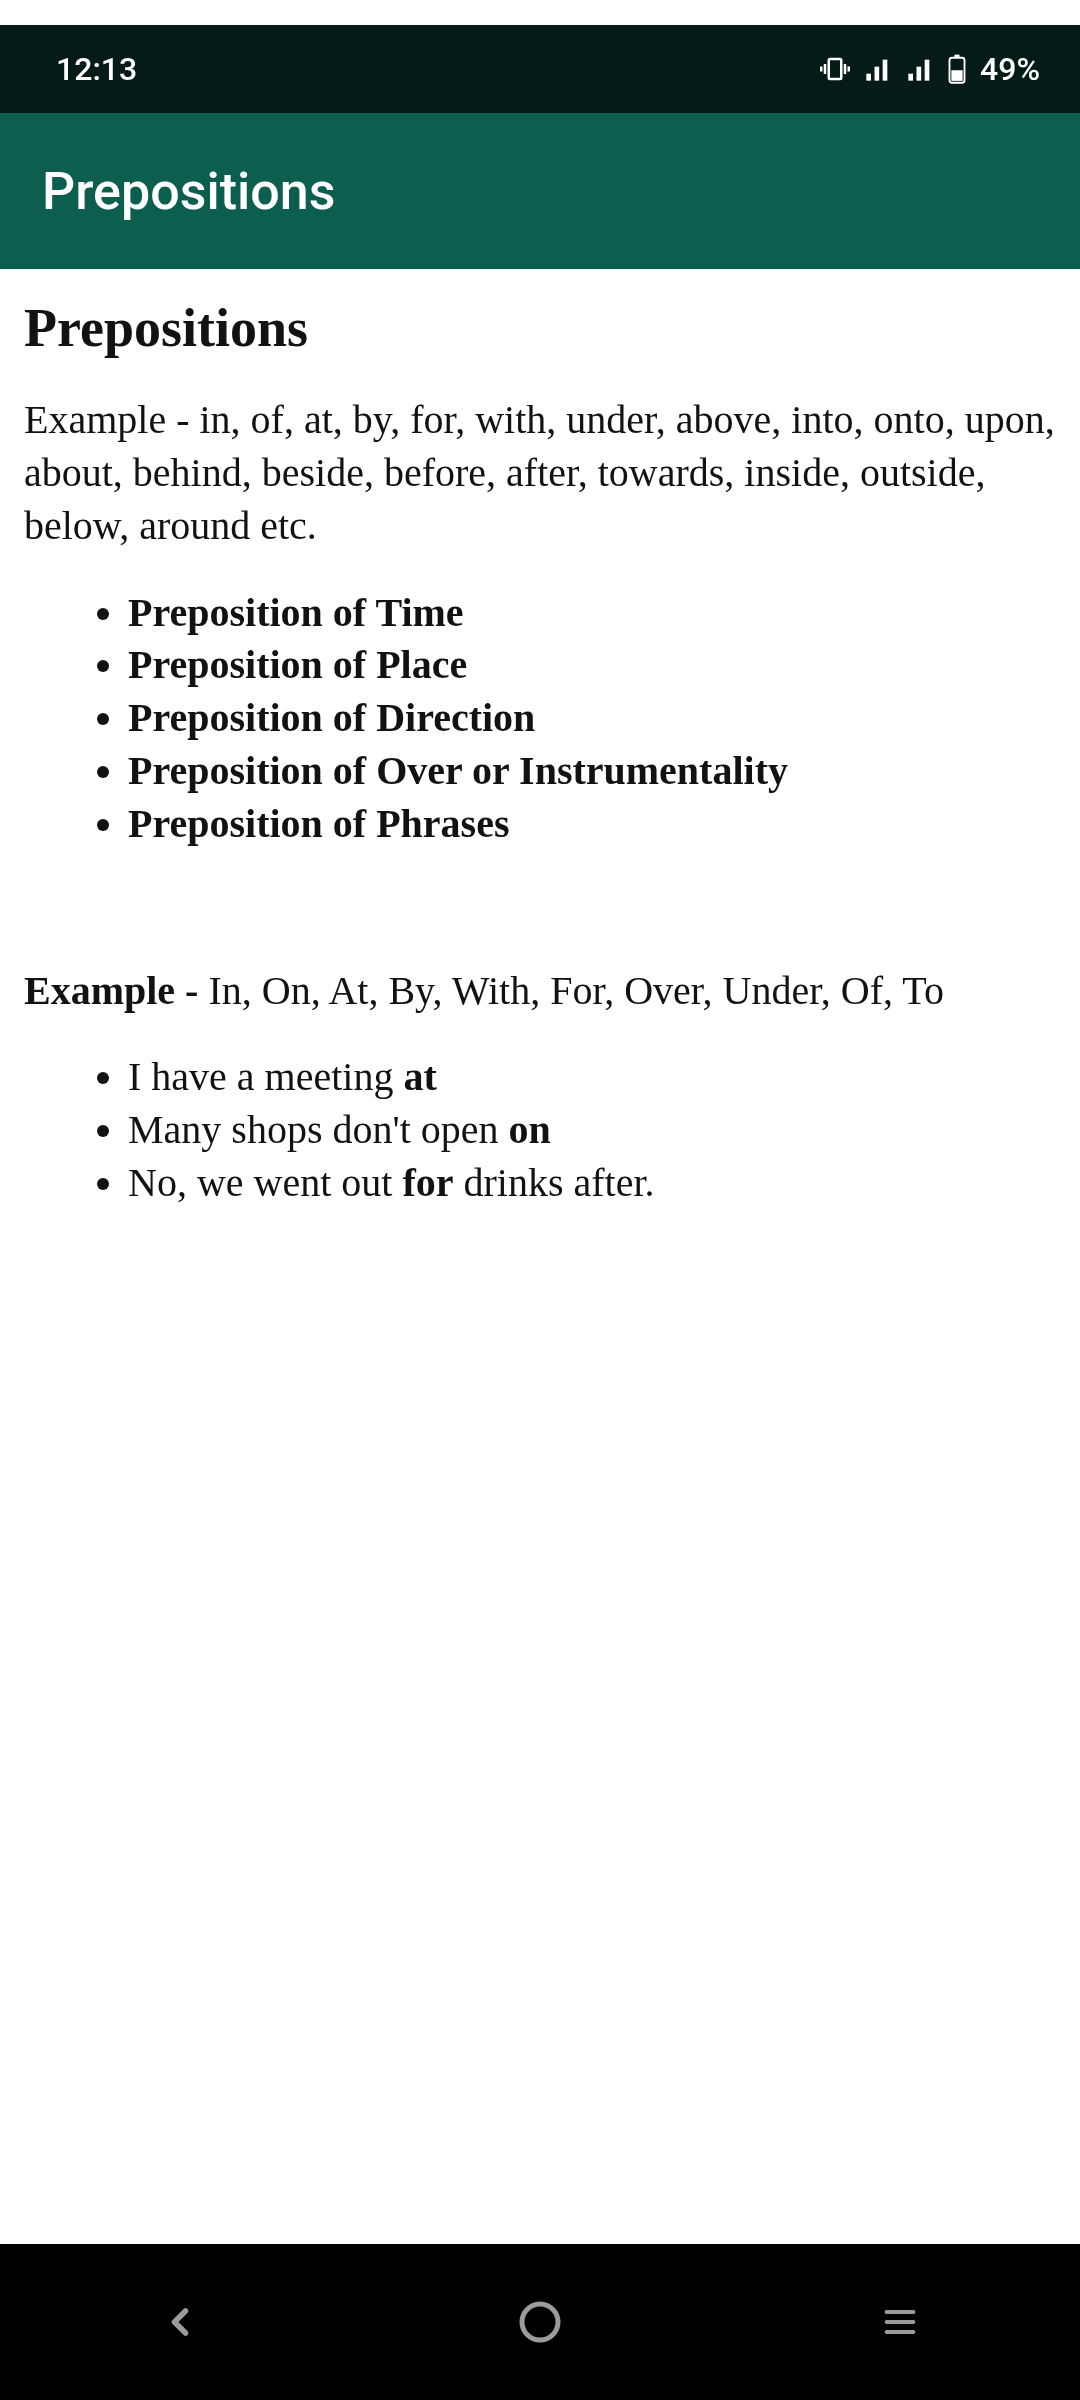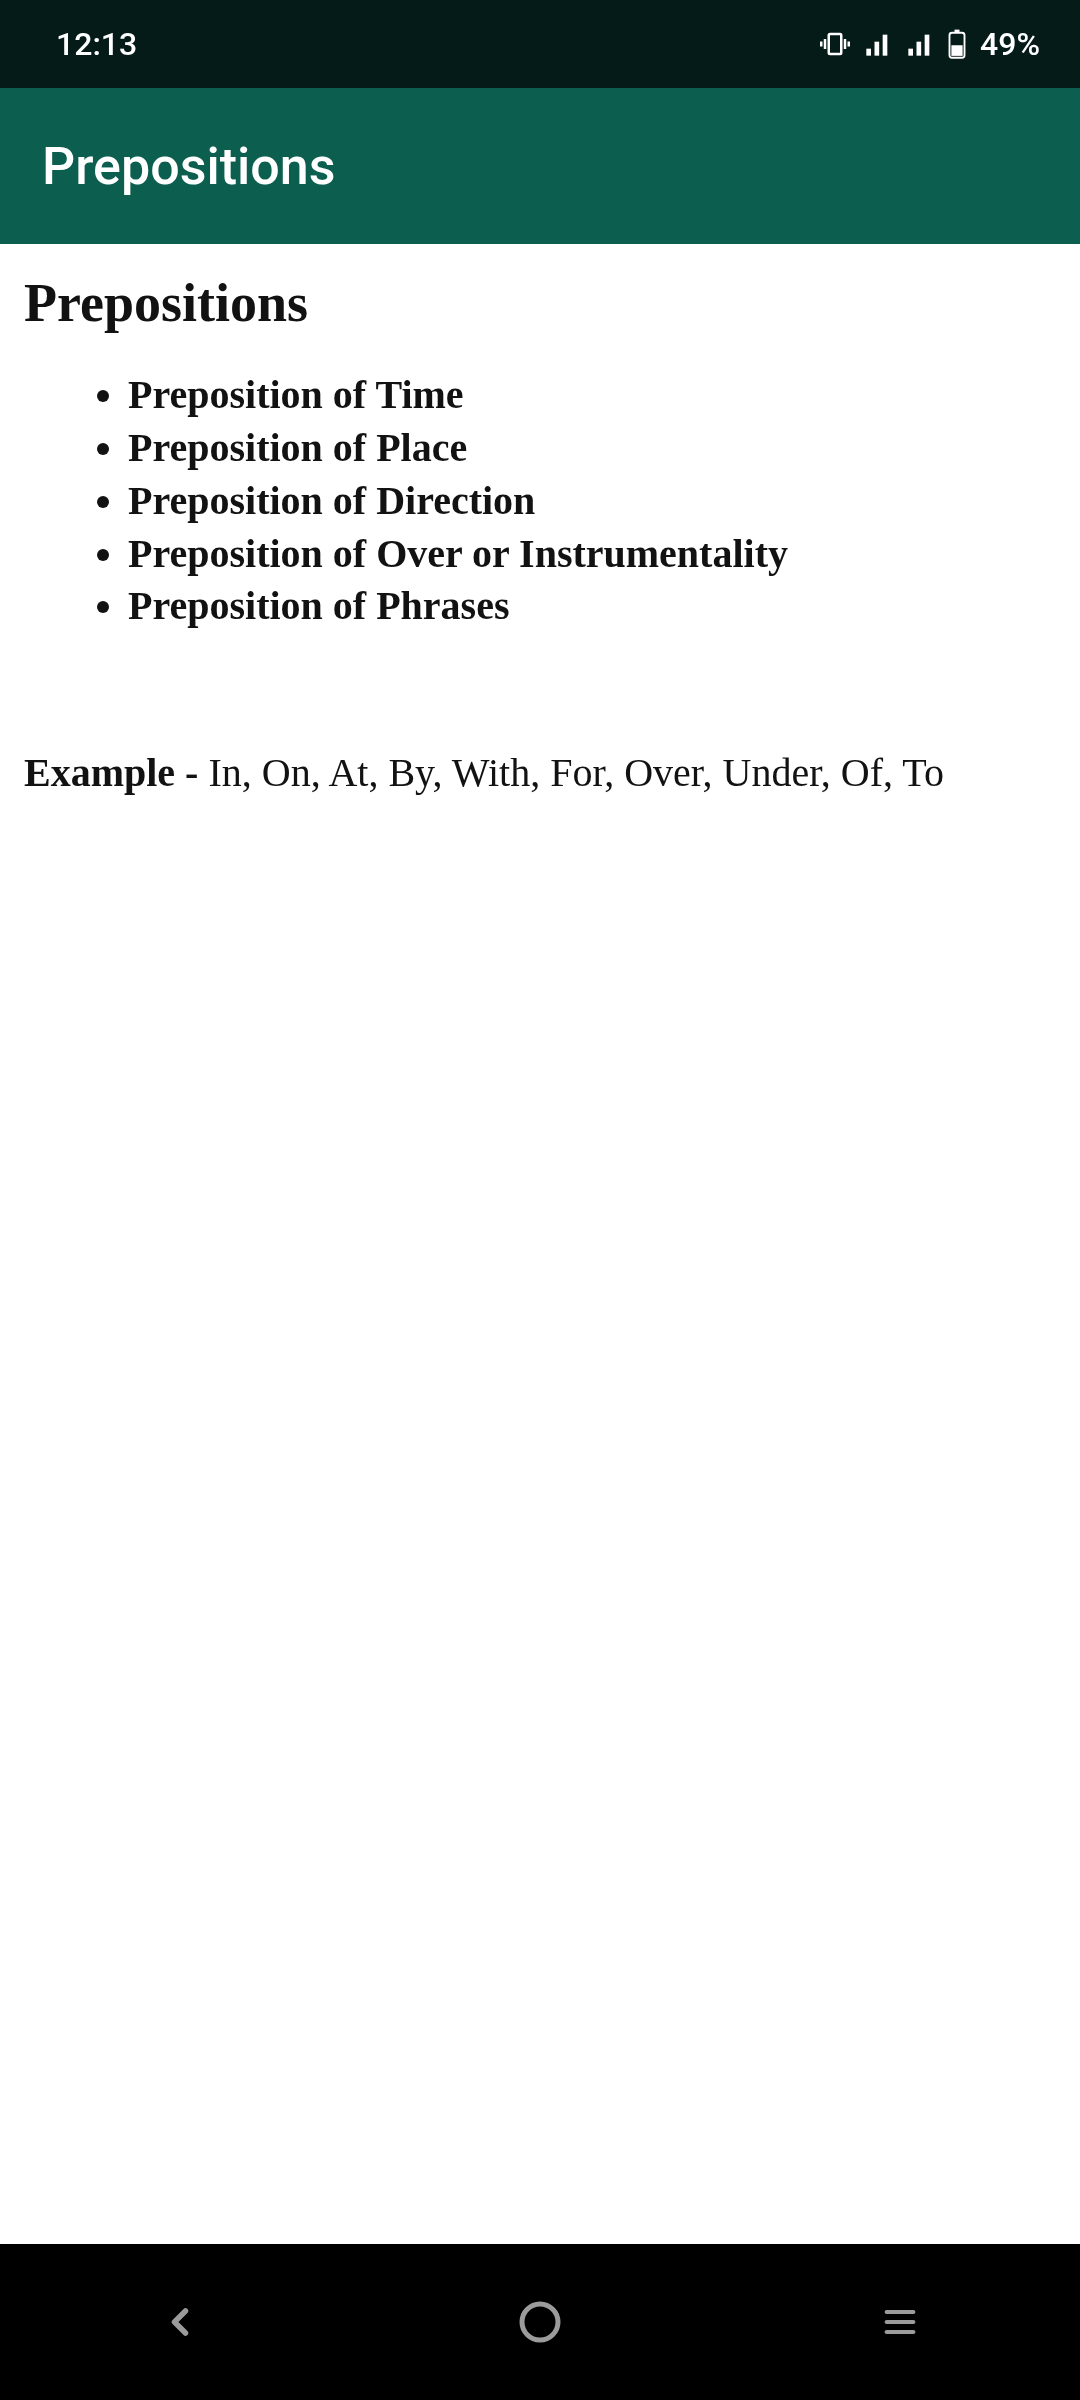--- a/index.html
+++ b/index.html
@@ -9,20 +9,21 @@
     background: #041b17;
     height: 88px;
     color: #fff;
     display: flex;
     align-items: center;
     justify-content: space-between;
     padding: 0 40px 0 56px;
     font-family: -apple-system, Roboto, sans-serif;
     font-size: 32px;
     font-weight: 500;
+    margin-top: 25px;
   }
   .status-right { display: flex; align-items: center; gap: 14px; }
   .status-icons { display: flex; align-items: center; gap: 12px; }
 
   .app-bar {
     background: #0c5e4e;
     height: 156px;
     color: #fff;
     display: flex;
     align-items: center;
@@ -114,36 +115,42 @@
 </div>
 
 <div class="app-bar">
   <span>Prepositions</span>
 </div>
 
 <div class="content">
   <h2>Prepositions</h2>
 
 
+  <p>Example - in, of, at, by, for, with, under, above, into, onto, upon, about, behind, beside, before, after, towards, inside, outside, below, around etc.</p>
 
 
 
   <ul class="types-list">
     <li>Preposition of Time</li>
     <li>Preposition of Place</li>
     <li>Preposition of Direction</li>
     <li>Preposition of Over or Instrumentality</li>
     <li>Preposition of Phrases</li>
   </ul>
 
   <div style="height:80px"></div>
 
 
   <p class="section-lead"><strong>Example - </strong><span>In, On, At, By, With, For, Over, Under, Of, To</span></p>
 
+  <ul>
+    <li><span>I have a meeting </span><strong>at</strong></li>
+    <li><span>Many shops don't open </span><strong>on</strong></li>
+    <li><span>No, we went out </span><strong>for</strong><span> drinks after.</span></li>
+  </ul>
 
 </div>
 
 <div class="nav-bar">
   <div class="nav-btn">
     <svg width="44" height="44" viewBox="0 0 24 24" fill="none" stroke="#9b9b9b" stroke-width="3" stroke-linecap="round" stroke-linejoin="round">
         <polyline points="15 18 9 12 15 6"></polyline>
       </svg>
   </div>
   <div class="nav-btn">

